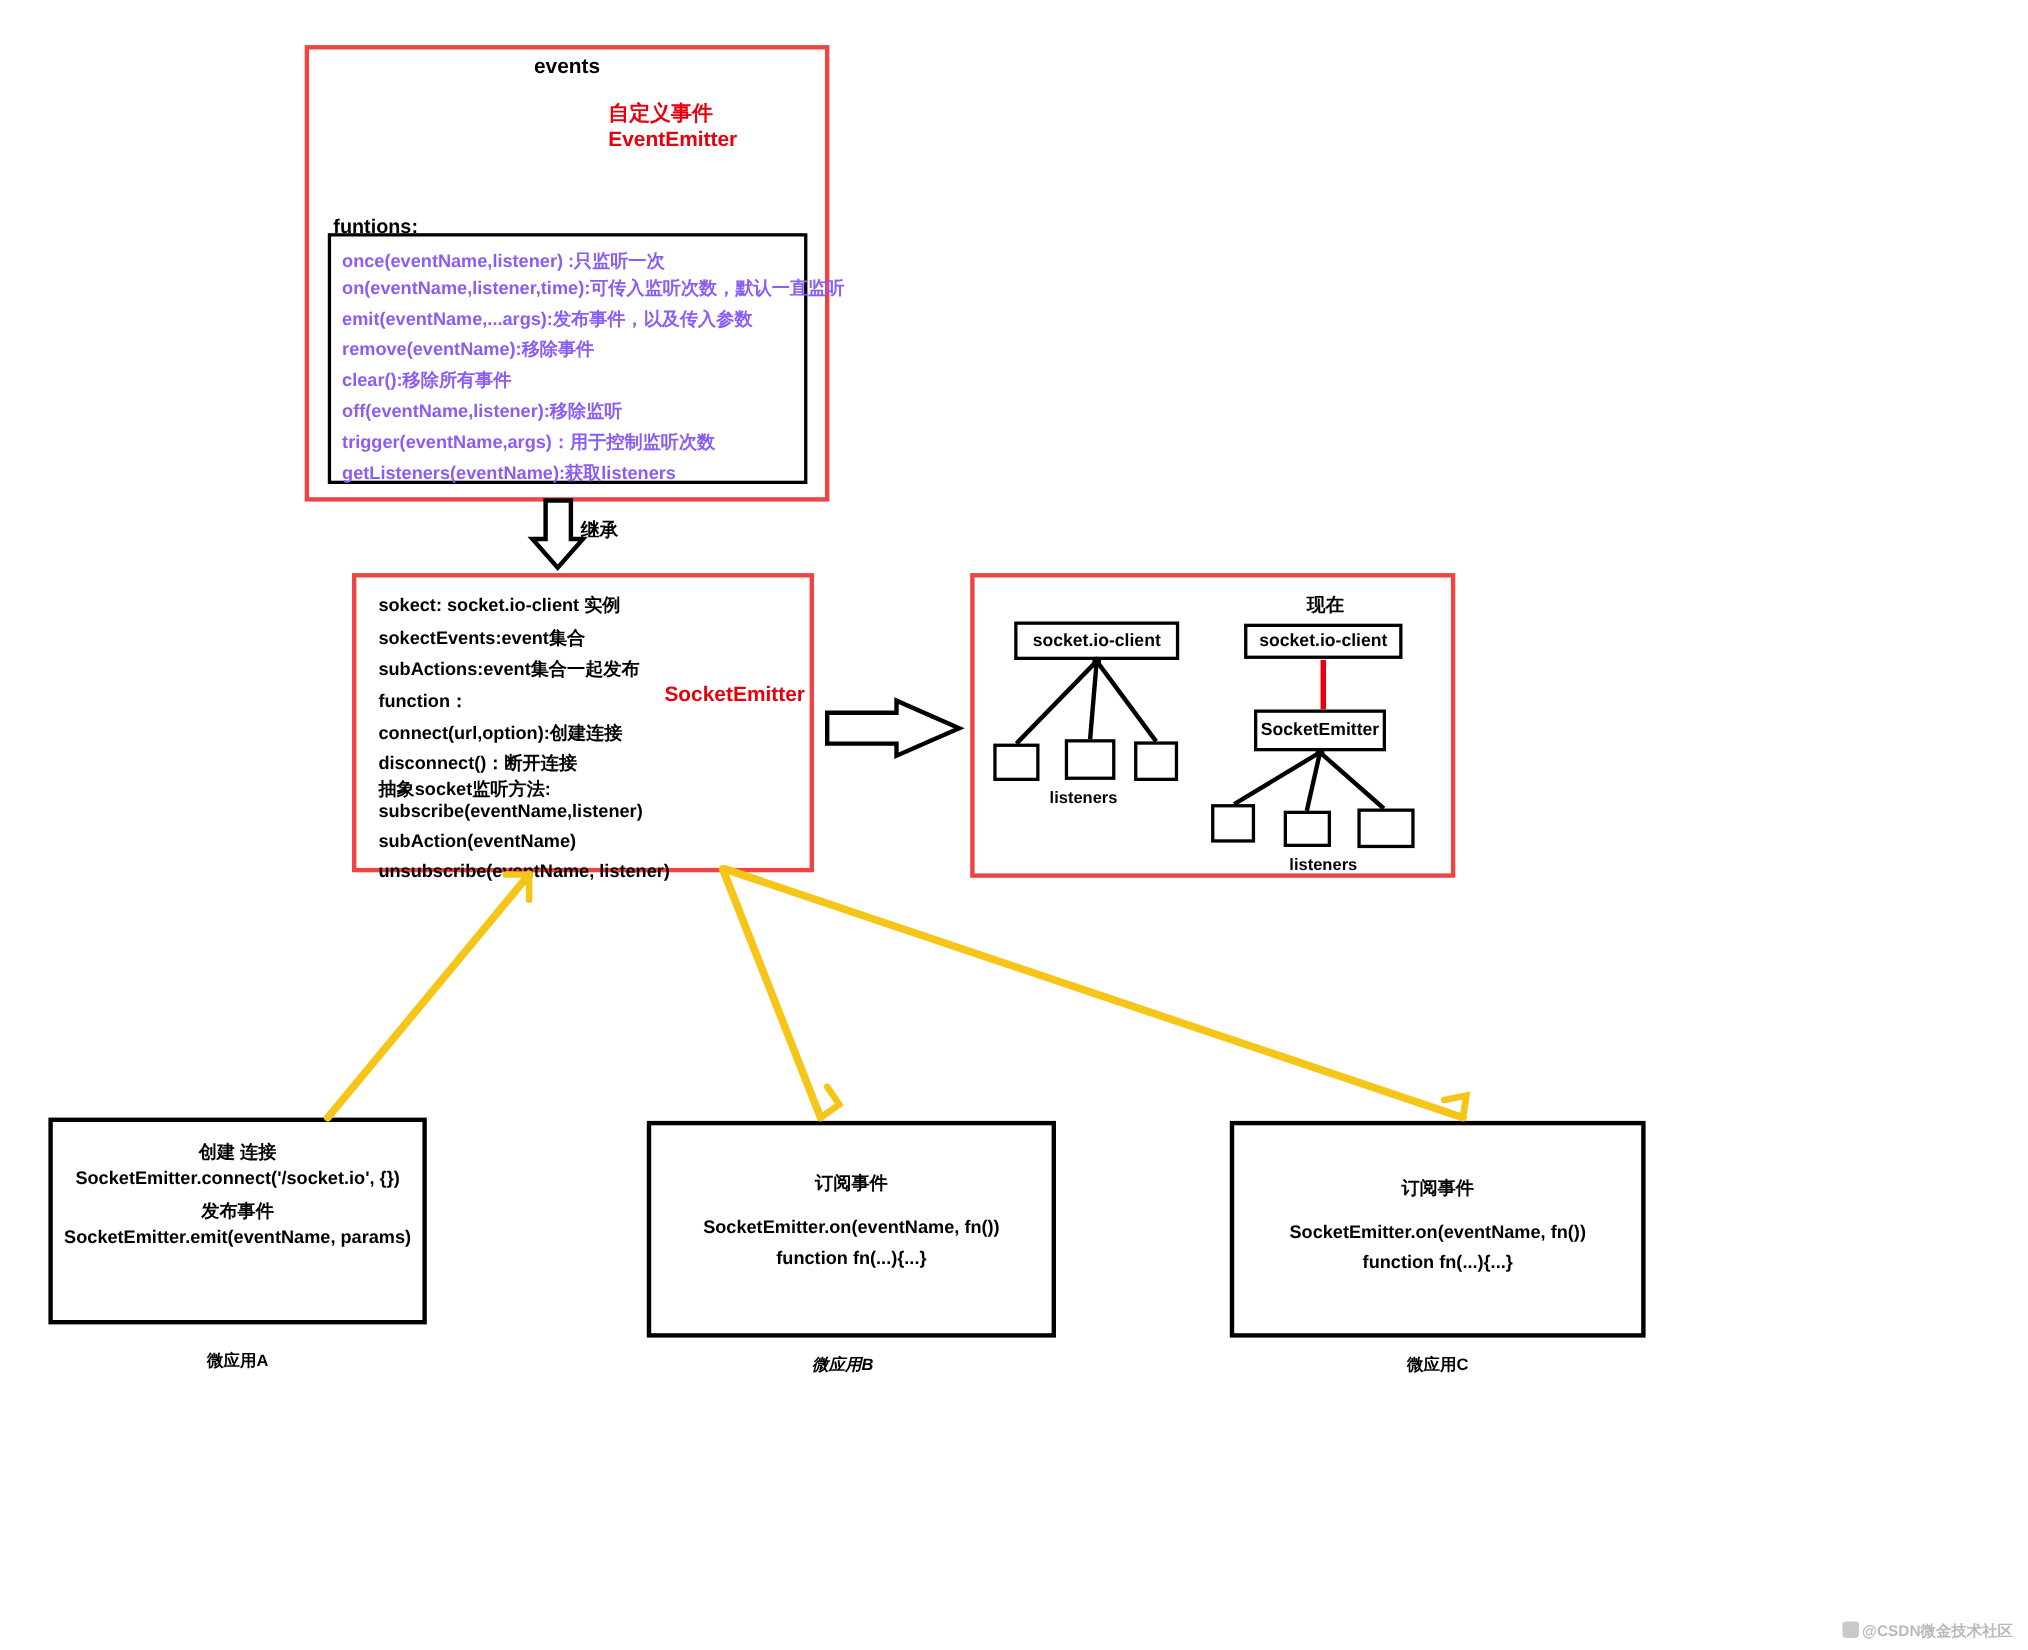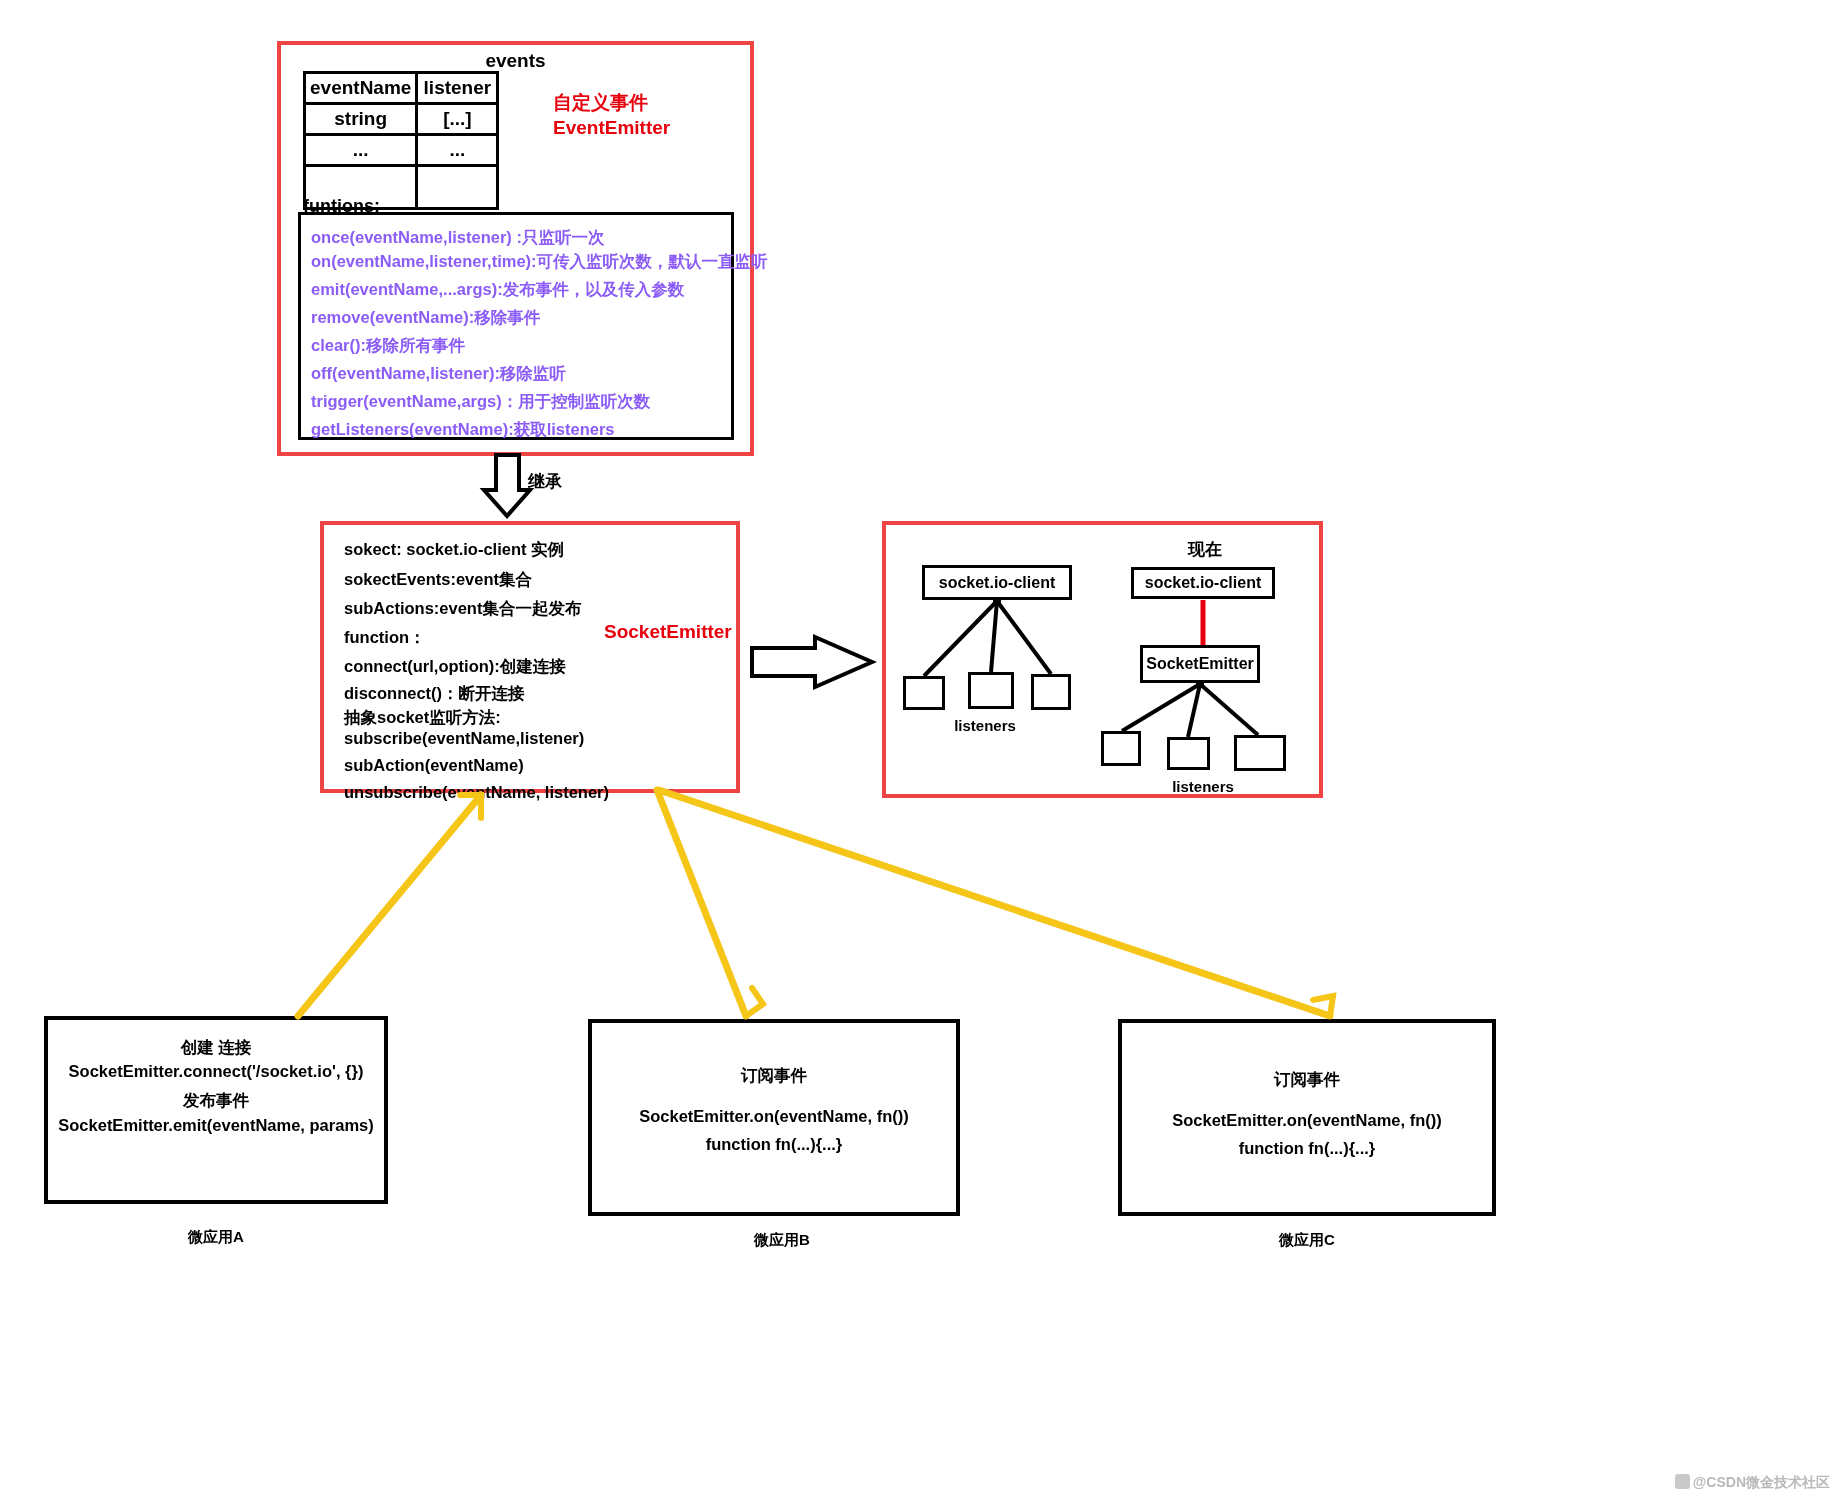--- a/index.html
+++ b/index.html
@@ -144,40 +144,20 @@
   svg.overlay{position:absolute;left:0;top:0;width:1844px;height:1500px;pointer-events:none;}
 </style>
 </head>
 <body>
 
 <div id="canvas">
 
   <div class="box" id="events-outer"></div>
   <div class="lbl" id="events-title">events</div>
 
-  <table class="ev">
-    <tbody>
-        <tr>
-      <td class="c1">eventName</td>
-      <td class="c2">listener</td>
-    </tr>
-    <tr>
-      <td class="c1">string</td>
-      <td class="c2">[...]</td>
-    </tr>
-    <tr>
-      <td class="c1">...</td>
-      <td class="c2">...</td>
-    </tr>
-    <tr>
-      <td class="c1" style="height:38px"></td>
-      <td class="c2" style="height:38px"></td>
-    </tr>
-  </tbody>
-    </table>
 
   <div class="lbl" id="funtions-label">funtions:</div>
 
   <div class="thinbox" id="fn-box">
     <div class="fn-line" style="top:12px">once(eventName,listener)  :只监听一次</div>
     <div class="fn-line" style="top:36px">on(eventName,listener,time):可传入监听次数，默认一直监听</div>
     <div class="fn-line" style="top:64px">emit(eventName,...args):发布事件，以及传入参数</div>
     <div class="fn-line" style="top:92px">remove(eventName):移除事件</div>
     <div class="fn-line" style="top:120px">clear():移除所有事件</div>
     <div class="fn-line" style="top:148px">off(eventName,listener):移除监听</div>
@@ -229,21 +209,21 @@
     <div class="app-line" style="top:96px">SocketEmitter.emit(eventName, params)</div>
   </div>
   <div class="appcap" style="left:44px;top:1228px;width:344px;">微应用A</div>
 
   <div class="appbox" style="left:588px;top:1019px;width:372px;height:197px;">
     <div class="app-line" style="top:42px">订阅事件</div>
     <div class="app-line" style="top:67px"></div>
     <div class="app-line" style="top:84px">SocketEmitter.on(eventName, fn())</div>
     <div class="app-line" style="top:112px">function fn(...){...}</div>
   </div>
-  <div class="appcap" style="left:596px;top:1231px;width:372px;">微应用B</div>
+  <div class="appcap" style="left:580px;top:1231px;width:372px;font-style:italic;">微应用B</div>
 
   <div class="appbox" style="left:1118px;top:1019px;width:378px;height:197px;">
     <div class="app-line" style="top:46px">订阅事件</div>
     <div class="app-line" style="top:67px"></div>
     <div class="app-line" style="top:88px">SocketEmitter.on(eventName, fn())</div>
     <div class="app-line" style="top:116px">function fn(...){...}</div>
   </div>
   <div class="appcap" style="left:1118px;top:1231px;width:378px;">微应用C</div>
 
   <svg class="overlay" viewBox="0 0 1844 1500">

